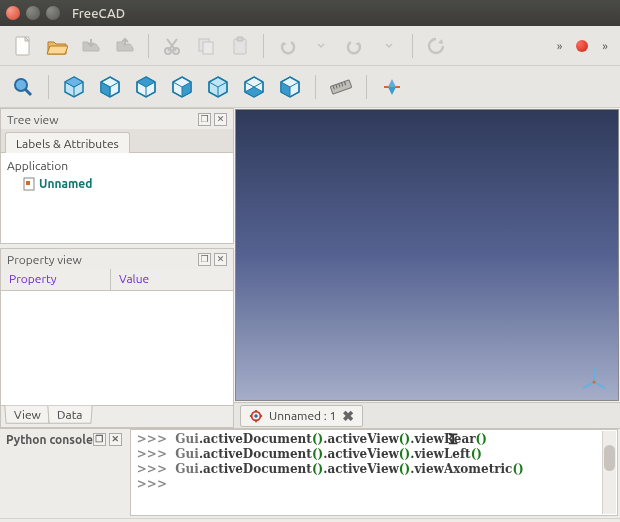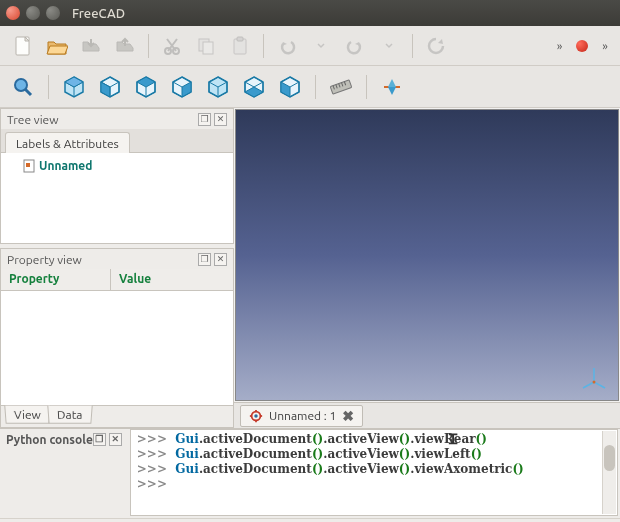--- a/index.html
+++ b/index.html
@@ -24,38 +24,38 @@
 .phead { height: 20px; display: flex; align-items: center; padding: 0 6px; font-size: 12px; color: #555; justify-content: space-between; }
 .phead .pbtns { display: flex; gap: 3px; }
 .pbtn { width: 13px; height: 13px; border: 1px solid #aaa; background: #f5f3f0; font-size: 9px; line-height: 11px; text-align: center; color: #666; }
 .tabbar { display: flex; height: 24px; align-items: flex-end; background: #e3e0dc; border-bottom: 1px solid #c8c4bd; padding: 0 4px; }
 .tab { padding: 4px 10px 3px; background: #f5f3f0; border: 1px solid #c8c4bd; border-bottom: none; border-radius: 3px 3px 0 0; font-size: 12px; position: relative; top: 1px; }
 .tree { flex: 1; background: #fff; padding: 4px 6px; font-size: 12px; line-height: 18px; }
 .tree .root { color: #444; }
 .tree .doc { padding-left: 16px; font-weight: bold; color: #0f766e; display: flex; align-items: center; gap: 4px; }
 .docicon { width: 12px; height: 14px; display: inline-block; }
 .prop .gridhead { display: flex; height: 22px; background: #efedea; border-bottom: 1px solid #c8c4bd; }
-.prop .gh { padding: 3px 8px; border-right: 1px solid #c8c4bd; font-size: 12px; color: #15803d; font-weight: bold; }
+.prop .gh { padding: 3px 8px; border-right: 1px solid #c8c4bd; font-size: 12px; color: #6d28d9; }
 .prop .gh:first-child { width: 110px; }
 .prop .gh:last-child { flex: 1; border-right: none; }
 .prop .body { background: #fff; flex: 1; }
 .bottomtabs { display: flex; height: 22px; align-items: flex-start; padding: 0 4px; gap: 0; border-top: 1px solid #c8c4bd; background: #eeece9; }
 .btab { padding: 2px 8px; background: #f5f3f0; border: 1px solid #c0bcb5; border-top: none; font-size: 12px; transform: perspective(40px) rotateX(-8deg); margin-right: -2px; }
 .viewport { flex: 1; position: relative; display: flex; flex-direction: column; }
 .scene { flex: 1; background: linear-gradient(180deg, #2f3a5a 0%, #556291 50%, #a5adc8 100%); position: relative; border: 1px solid #888; margin: 1px; }
 .axes { position: absolute; right: 10px; bottom: 8px; width: 28px; height: 28px; }
 .doctabs { height: 26px; display: flex; align-items: center; padding: 6px 6px; gap: 6px; background: #e8e6e3; border-top: 1px solid #c8c4bd; }
 .doctab { display: flex; align-items: center; gap: 6px; padding: 2px 8px; border: 1px solid #c0bcb5; border-radius: 2px; background: #f5f3f0; font-size: 12px; }
 .doctab .gear { width: 14px; height: 14px; }
 .doctab .x { font-weight: bold; color: #666; font-size: 14px; }
 .console { border-top: 1px solid #c8c4bd; height: 90px; display: flex; flex-direction: row; background: #eeece9; font-weight: bold; }
 .cbody { flex: 1; background: #fff; font-family: "DejaVu Serif", Georgia, serif; font-size: 12px; padding: 2px 6px; line-height: 15px; overflow: hidden; position: relative; border: 1px solid #c8c4bd; margin: 0 2px 2px; }
 .cbody .ln { white-space: nowrap; }
 .prompt { color: #888; }
-.gui { color: #0369a1; }
+.gui { color: #737373; }
 .call { color: #1a7a1a; }
 .scroll { position: absolute; right: 1px; top: 1px; bottom: 1px; width: 14px; background: #efedea; border-left: 1px solid #d6d2cb; }
 .scroll .thumb { position: absolute; left: 1px; right: 1px; top: 14px; height: 26px; background: #c8c4bd; border-radius: 6px; }
 .status { height: 20px; display: flex; align-items: center; justify-content: flex-end; padding: 0 10px; font-size: 12px; color: #555; border-top: 1px solid #d6d2cb; background: #eeece9; }
 .cursor-i { position: absolute; left: 318px; top: 2px; font-size: 14px; color: #333; }
 </style>
 </head>
 <body>
 
 <div class="titlebar">
@@ -235,20 +235,21 @@
         <span>Tree view</span>
         <span class="pbtns">
           <span class="pbtn">❐</span>
           <span class="pbtn">✕</span>
         </span>
       </div>
       <div class="tabbar">
         <div class="tab">Labels &amp; Attributes</div>
       </div>
       <div class="tree">
+        <div class="root">Application</div>
         <div class="doc">
           <span class="docicon">
             <svg width="12" height="14">
                 <rect x="1" y="1" width="10" height="12" fill="#fff" stroke="#888"></rect>
                 <rect x="3" y="4" width="4" height="4" fill="#d46a2a"></rect>
               </svg>
           </span>
           <span>Unnamed</span>
         </div>
       </div>

